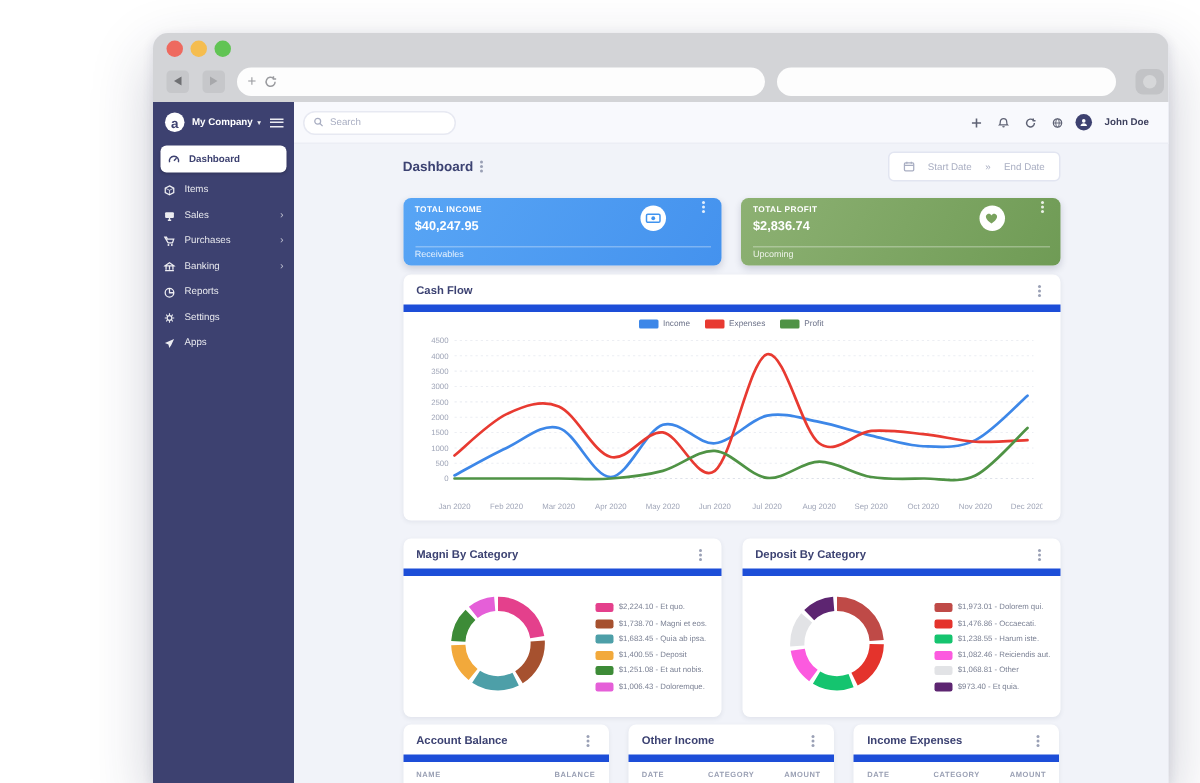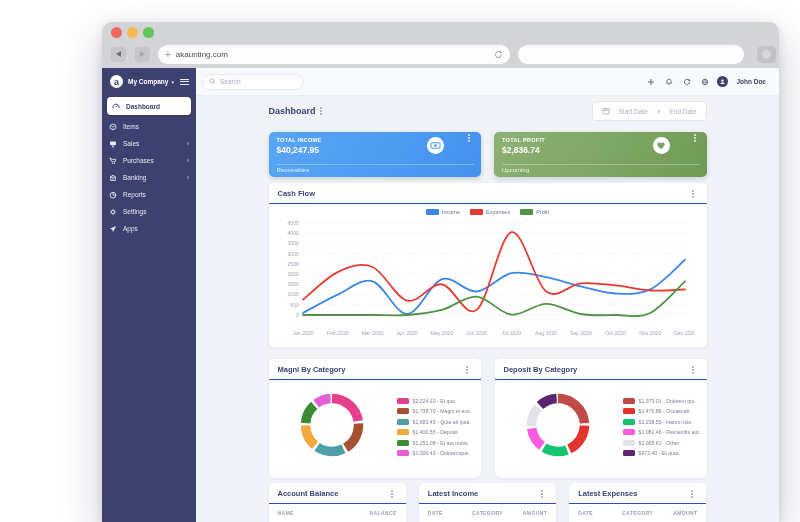--- a/index.html
+++ b/index.html
@@ -75,21 +75,21 @@
     box-shadow:0 2px 5px rgba(40,45,80,.18); display:flex; flex-direction:column; }
   .stat-top { display:flex; align-items:flex-start;gap:20px; }
   .stat-label { font-size:5.5px; font-weight:bold; letter-spacing:.3px; }
   .stat-value { font-size:8.5px; font-weight:bold; margin-top:2px; }
   .stat-iconwrap { margin-left:auto; width:17px; height:17px; border-radius:50%; background:#fff;
     display:flex; align-items:center; justify-content:center; }
   .stat-bottom { margin-top:auto; border-top:1px solid rgba(255,255,255,.3); padding-top:2px;
     font-size:6px; color:rgba(255,255,255,.85); }
   
   .card { background:#fff; border-radius:5px; box-shadow:0 1px 3px rgba(50,60,90,.08); }
-  .card-h { display:flex; align-items:center; padding:6px 9px 5px 9px; border-bottom:1px solid #1d4ed8; }
+  .card-h { display:flex; align-items:center; padding:6px 9px 5px 9px; border-bottom:5px solid #1d4ed8; }
   .card-title { font-size:7.5px; font-weight:bold; color:#3c4272; }
   .card-h .kebab { margin-left:auto; }
   
   .cashflow { margin-top:6px; height:164px; }
   .cf-legend { display:flex; justify-content:center; gap:10px; margin-top:5px; }
   .cf-li { display:flex; align-items:center; gap:3px; font-size:5.5px; color:#6b7188; }
   .cf-sw { width:13px; height:6px; border-radius:1px; }
   #cashflow-chart { padding:2px 8px 0 8px; }
   
   .catrow { margin-top:12px; display:flex; gap:14px; }
@@ -119,21 +119,20 @@
     </div>
     <div class="navrow">
       <span class="navbtn">
           <i class="tri tri-left"></i>
         </span>
       <span class="navbtn">
           <i class="tri tri-right"></i>
         </span>
       <div class="urlpill">
         <span class="urlplus">+</span>
-        <span class="urltext">akaunting.com</span>
         <svg width="9" height="9" viewBox="0 0 9 9">
           <path d="M7.4 4.5 a3 3 0 1 1 -.9 -2.1" fill="none" stroke="#9b9ca0" stroke-width="1"></path>
           <path d="M6.3 .8 v1.8 h1.8" fill="none" stroke="#9b9ca0" stroke-width="1"></path>
         </svg>
       </div>
       <div class="searchpill"></div>
       <span class="profilebtn">
           <i></i>
         </span>
     </div>
@@ -459,32 +458,32 @@
               <span class="card-title">Account Balance</span>
               <span class="kebab"></span>
             </div>
             <div class="thead two">
               <span class="c-l">NAME</span>
               <span class="c-r">BALANCE</span>
             </div>
           </div>
           <div class="card tcard">
             <div class="card-h">
-              <span class="card-title">Latest Income</span>
+              <span class="card-title">Other Income</span>
               <span class="kebab"></span>
             </div>
             <div class="thead">
               <span class="c-l">DATE</span>
               <span class="c-c">CATEGORY</span>
               <span class="c-r">AMOUNT</span>
             </div>
           </div>
           <div class="card tcard">
             <div class="card-h">
-              <span class="card-title">Latest Expenses</span>
+              <span class="card-title">Income Expenses</span>
               <span class="kebab"></span>
             </div>
             <div class="thead">
               <span class="c-l">DATE</span>
               <span class="c-c">CATEGORY</span>
               <span class="c-r">AMOUNT</span>
             </div>
           </div>
         </div>
       </div>

